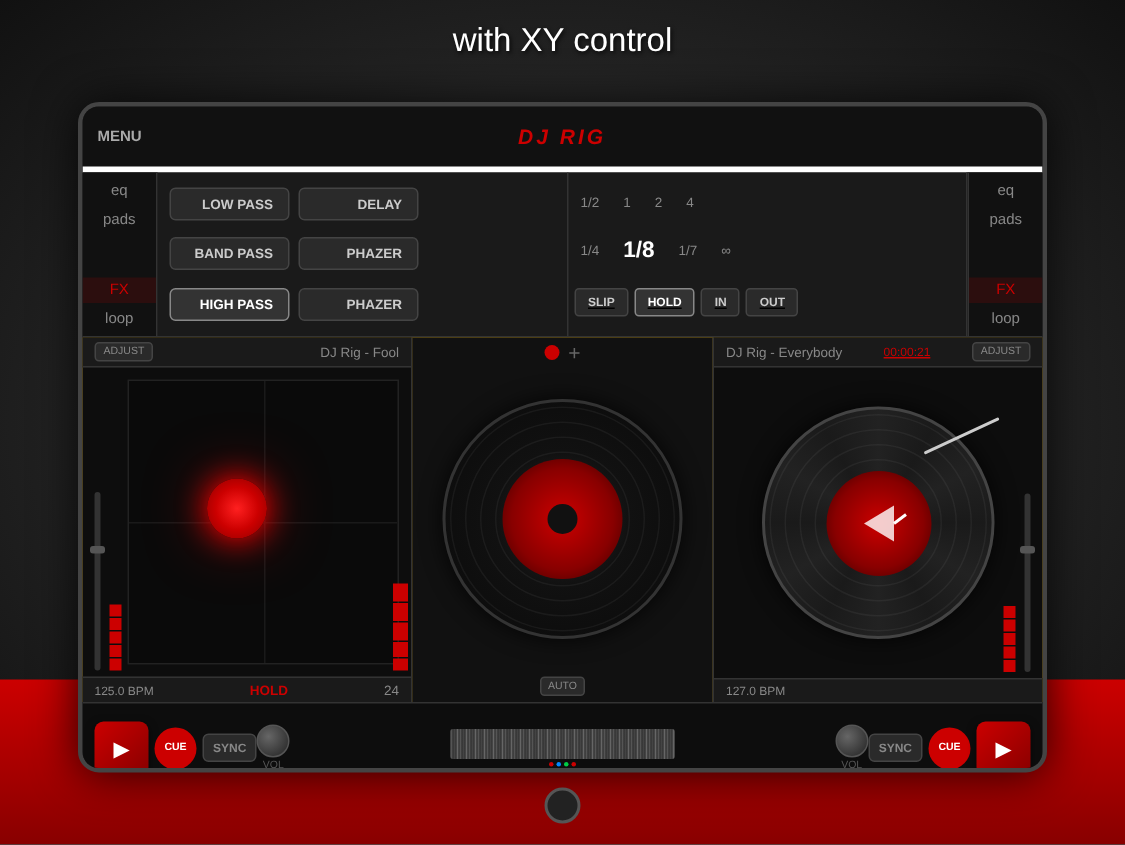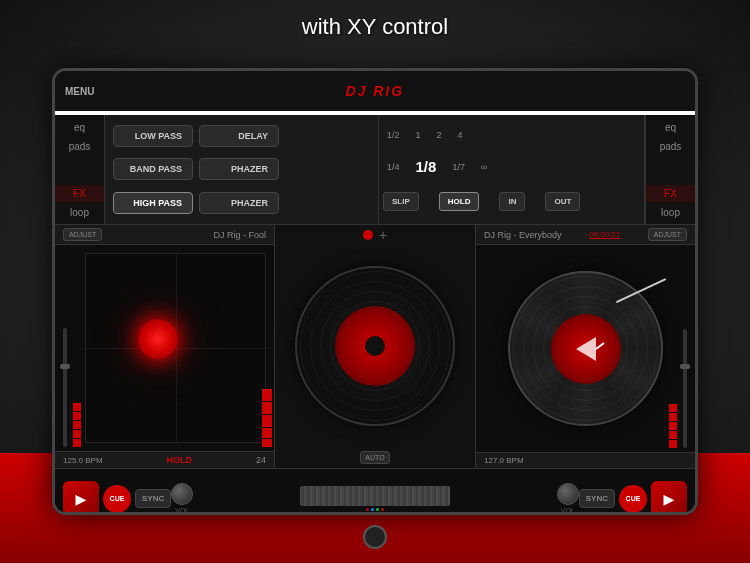--- a/index.html
+++ b/index.html
@@ -189,22 +189,23 @@
 
     .frac-item.active {
       color: white;
       font-weight: bold;
       font-size: 15px;
     }
 
     
     .transport-row {
       display: flex;
-      gap: 20px;
-      align-items: center;
+      gap: 4px;
+      align-items: center;
+      text-decoration: underline;
     }
 
     .trans-btn {
       background: #2a2a2a;
       border: 1px solid #444;
       border-radius: 3px;
       color: #ccc;
       font-size: 8px;
       font-weight: bold;
       padding: 4px 8px;

